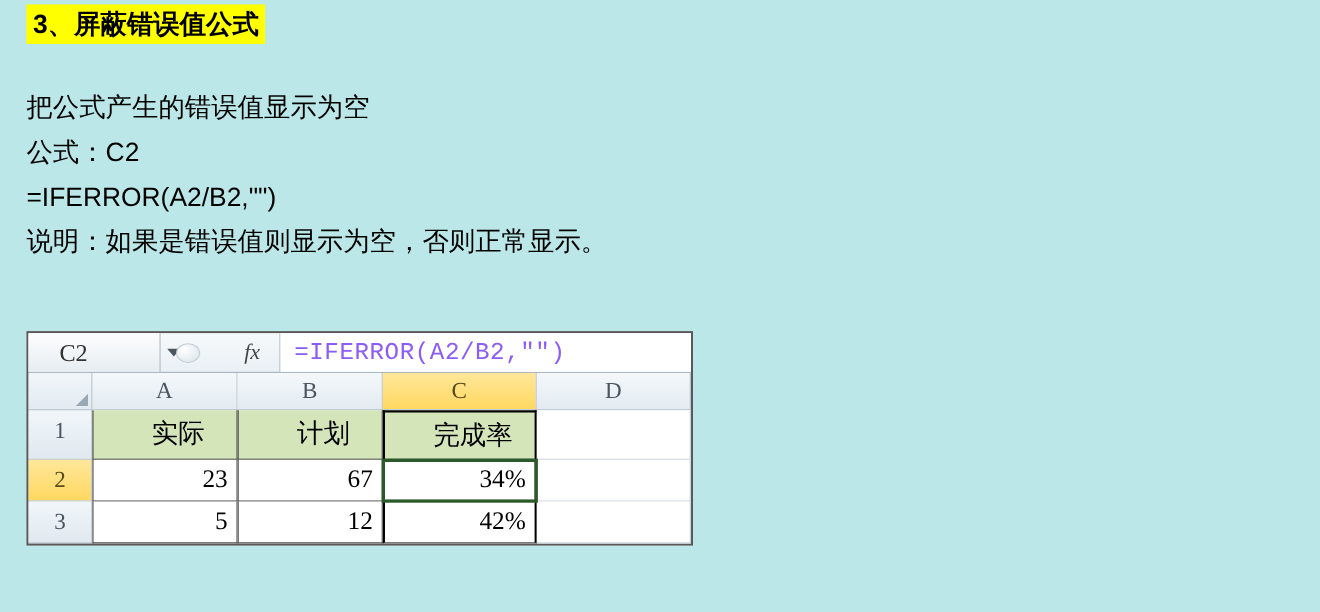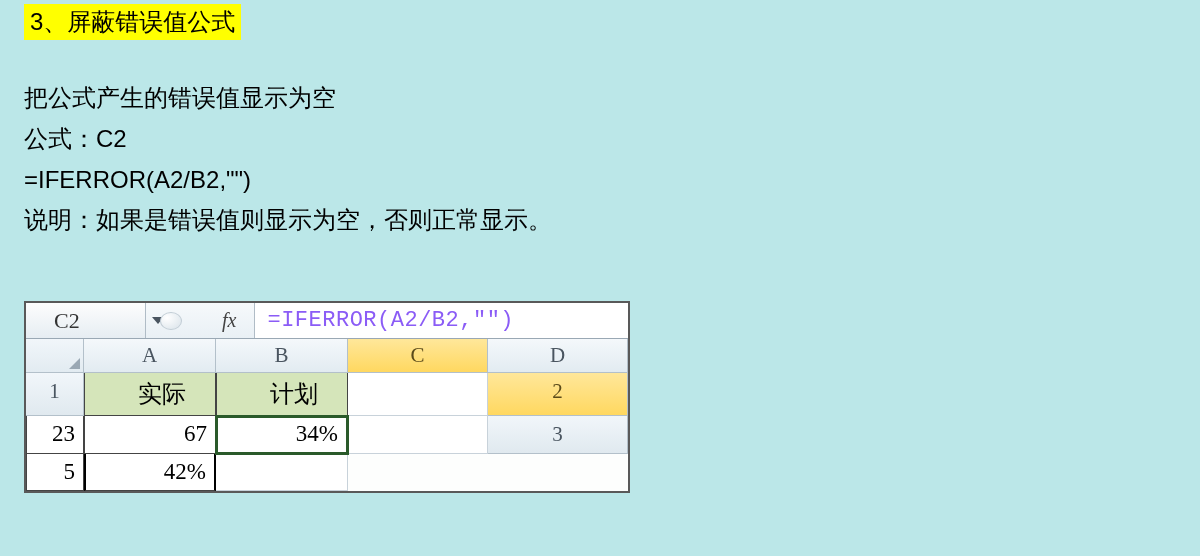--- a/index.html
+++ b/index.html
@@ -13,21 +13,21 @@
       width: 1200px;
       height: 556px;
       overflow: hidden;
       padding: 0;
     }
     .section-title {
       background: #ffff00;
       display: inline-block;
       padding: 2px 6px;
       font-size: 24px;
-      font-weight: normal;
+      font-weight: bold;
       margin: 4px 0 0 24px;
     }
     .description {
       margin: 38px 15px 0 24px;
       font-size: 24px;
       line-height: 1.7;
       color: #000000;
     }
     .description p {
       margin: 0;
@@ -220,29 +220,31 @@
   <div class="grid">
     <div class="corner"></div>
     <div class="col-header">A</div>
     <div class="col-header">B</div>
     <div class="col-header selected">C</div>
     <div class="col-header">D</div>
 
     <div class="row-header">1</div>
     <div class="cell header-cell col-a tbl-border">实际</div>
     <div class="cell header-cell col-b tbl-border">计划</div>
+    <div class="cell header-cell col-c tbl-border thick-top">完成率</div>
     <div class="cell"></div>
 
     <div class="row-header selected">2</div>
     <div class="cell data col-a tbl-border">23</div>
     <div class="cell data col-b tbl-border">67</div>
     <div class="cell data col-c tbl-border active">34%</div>
     <div class="cell"></div>
 
     <div class="row-header">3</div>
     <div class="cell data col-a tbl-border">5</div>
+    <div class="cell data col-b tbl-border">12</div>
     <div class="cell data col-c tbl-border">42%</div>
     <div class="cell"></div>
   </div>
 </div>
 
 
 
 
 </body></html>

